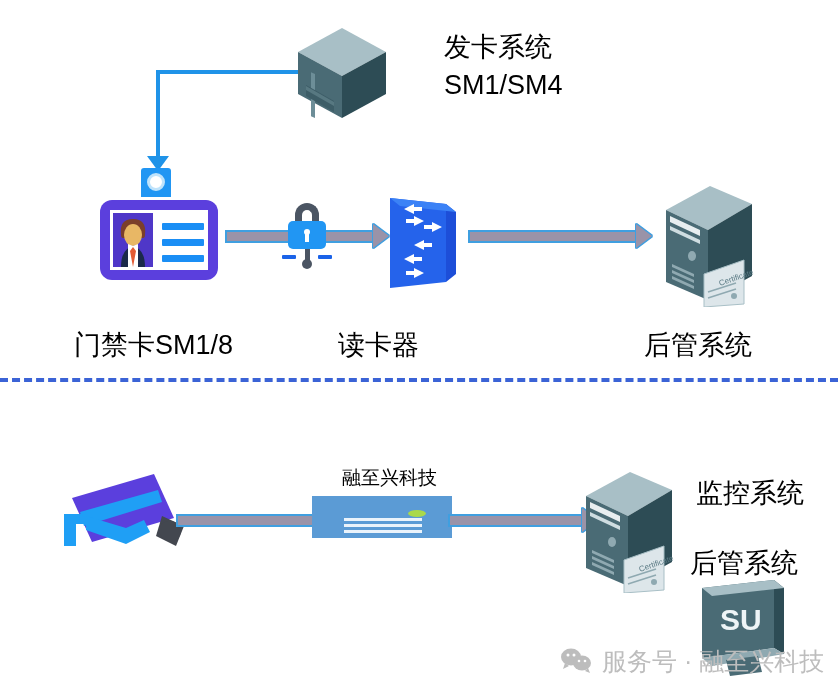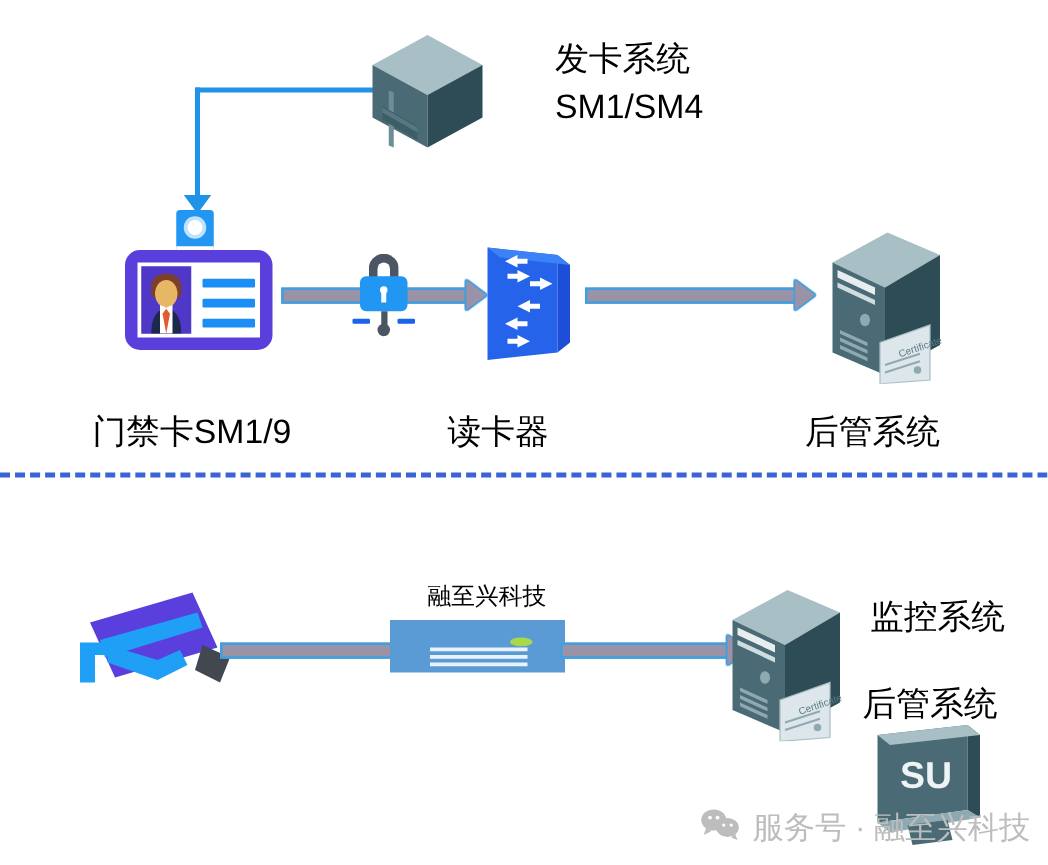--- a/index.html
+++ b/index.html
@@ -220,22 +220,22 @@
       <polygon points="56,92 96,78 96,122 56,125" fill="#dde6ea" stroke="#a8bfc6" stroke-width="1"></polygon>
       <text x="72" y="104" font-family="Liberation Sans, sans-serif" font-size="8" fill="#5a7a84" transform="rotate(-19 72 104)">Certificate</text>
       <g stroke="#8fa9b1" stroke-width="1.5">
         <line x1="60" y1="110" x2="88" y2="101"></line>
         <line x1="60" y1="116" x2="88" y2="107"></line>
       </g>
       <circle cx="86" cy="114" r="3" fill="#8fa9b1"></circle>
     </svg>
   </div>
 
-  <div class="abs label" style="left:74px;top:328px;">门禁卡SM1/9</div>
-  <div class="abs label" style="left:338px;top:328px;margin-left:20px;">读卡器</div>
+  <div class="abs label" style="left:74px;top:328px;">门禁卡SM1/8</div>
+  <div class="abs label" style="left:338px;top:328px;">读卡器</div>
   <div class="abs label" style="left:644px;top:328px;">后管系统</div>
 
   <div class="abs divider"></div>
 
   <div class="abs cam" style="left:62px;top:470px;">
     <svg width="140" height="95" viewBox="0 0 140 95">
       <polygon points="10,28 92,4 112,48 30,72" fill="#5b3fdd"></polygon>
       <polygon points="18,42 96,20 100,32 22,56" fill="#1f9ff5"></polygon>
       <path d="M2 44 l22 0 l0 10 l-10 0 l0 22 l-12 0 z" fill="#1f9ff5"></path>
       <path d="M24 46 l40 12 l18 -8 l6 12 l-24 12 l-40 -14 z" fill="#1f9ff5"></path>

